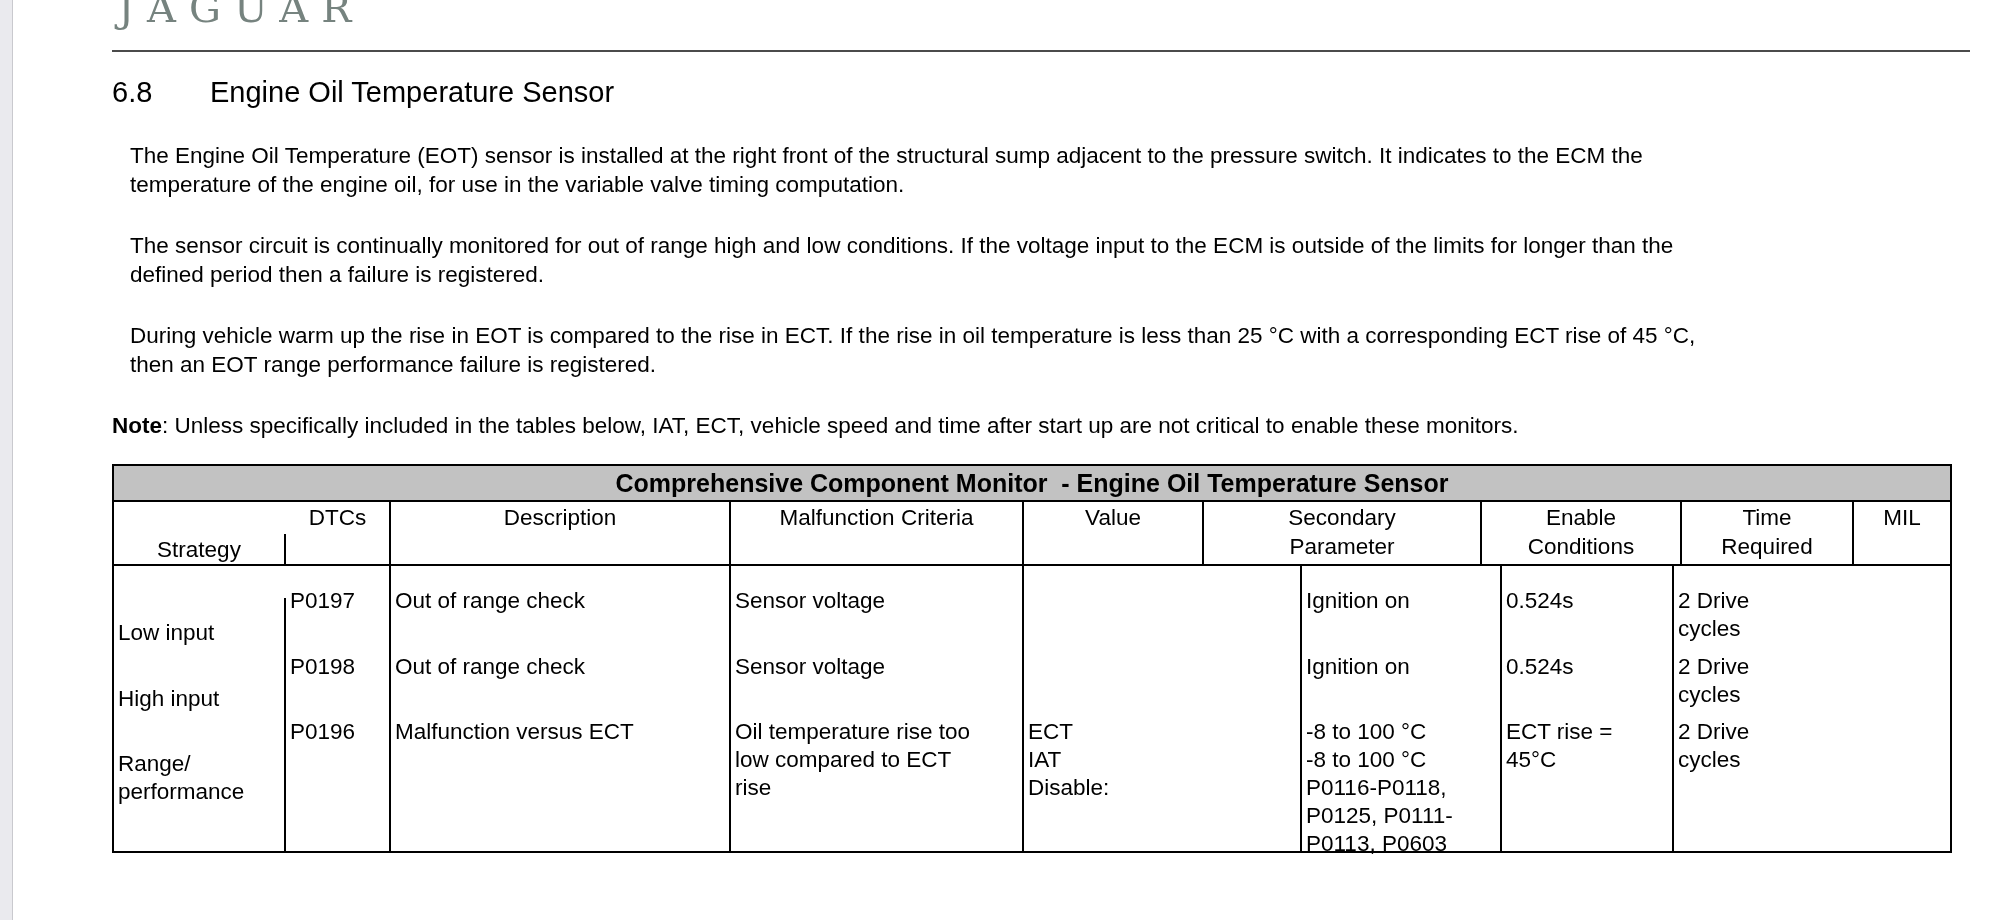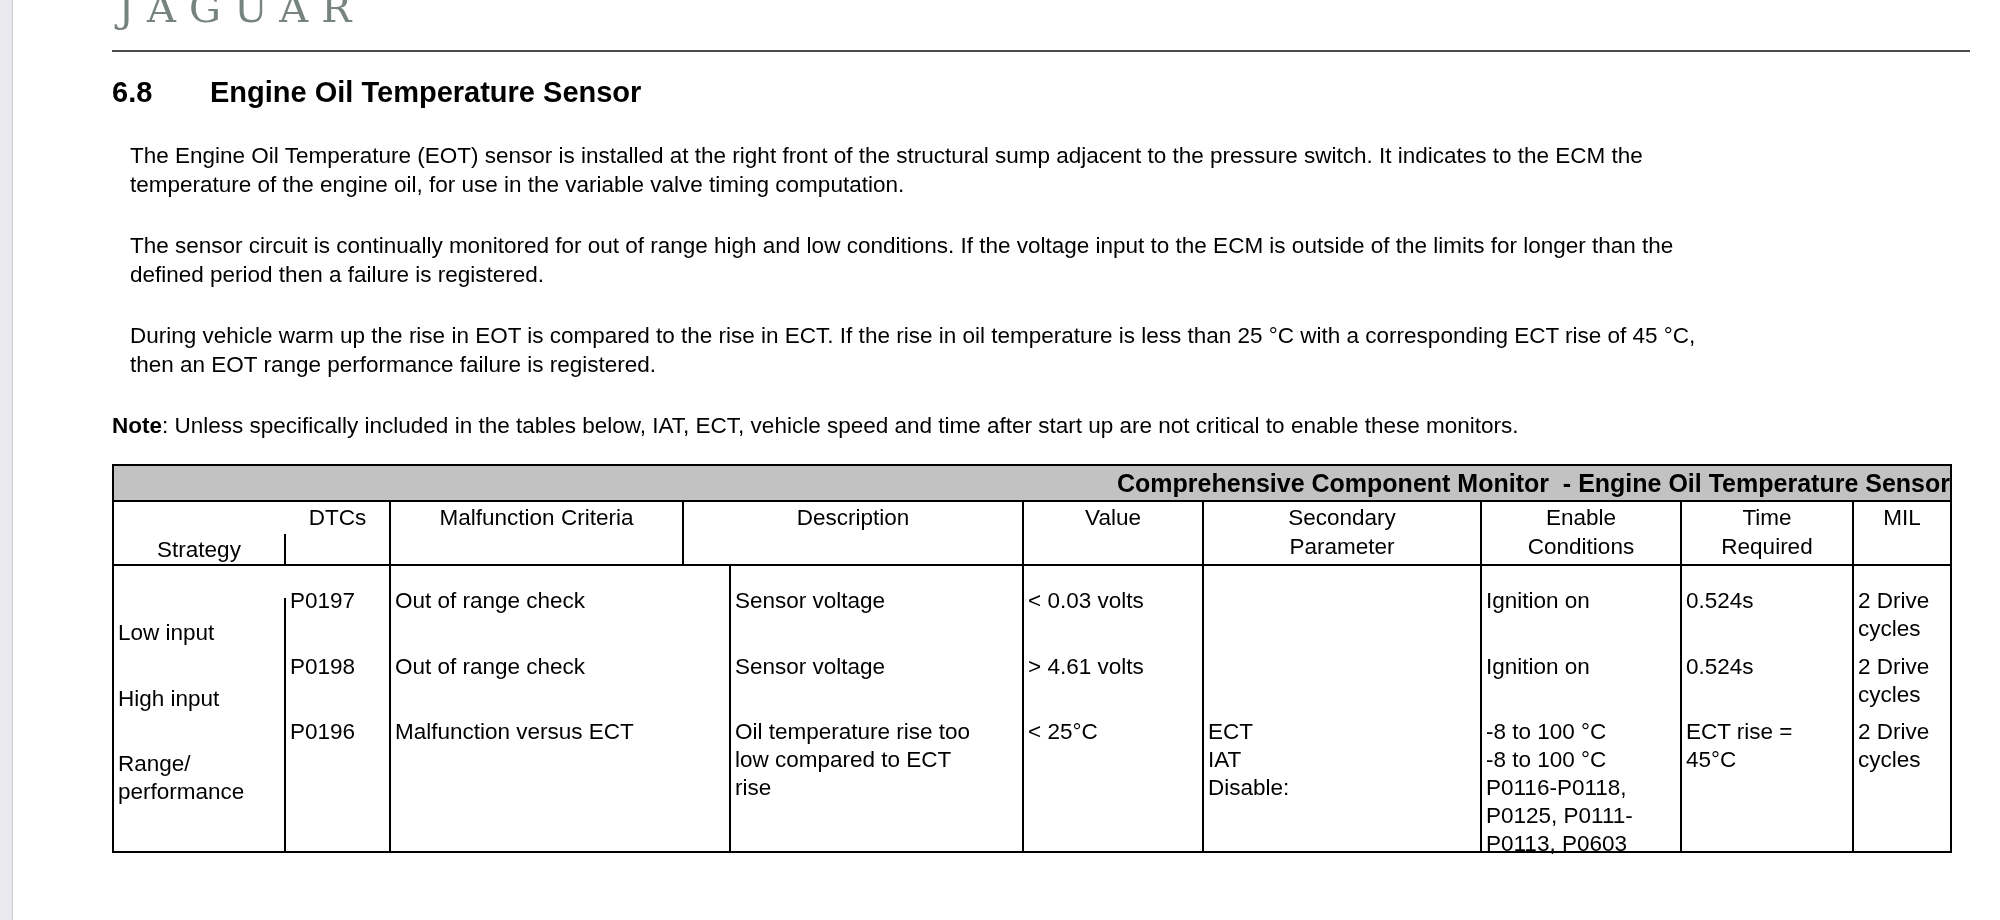--- a/index.html
+++ b/index.html
@@ -10,35 +10,35 @@
   .gutter{
     position:absolute;left:0;top:0;width:12px;height:920px;
     background:#eaeaee;border-right:1px solid #c9c9ce;
   }
   .logo{
     position:absolute;left:118px;top:-15px;
     font-family:"DejaVu Serif", serif;font-size:40px;font-weight:500;
     letter-spacing:13px;color:#76837f;
   }
   .rule{position:absolute;left:112px;top:50px;width:1858px;height:2px;background:#4b4b4b;}
-  .heading{position:absolute;left:112px;top:76px;font-size:29px;font-weight:bold;white-space:nowrap;}
+  .heading{position:absolute;left:112px;top:76px;font-size:29px;font-weight:normal;white-space:nowrap;}
   .heading .secnum{display:inline-block;width:98px;}
   .para{
     position:absolute;left:130px;width:1820px;
     font-size:22.5px;line-height:29px;white-space:pre-line;
   }
   .p1{top:141px;} .p2{top:231px;} .p3{top:321px;}
   .note{position:absolute;left:112px;top:411px;width:1820px;font-size:22.5px;line-height:29px;}
   .note b{font-weight:bold;}
 
   
   .tbl{position:absolute;left:112px;top:464px;width:1840px;border:2px solid #000;box-sizing:border-box;}
   .t-title{
     height:34px;background:#c2c2c2;border-bottom:2px solid #000;
-    text-align:right;font-weight:bold;font-size:25px;line-height:34px;white-space:pre-wrap;
+    text-align:center;font-weight:bold;font-size:25px;line-height:34px;white-space:pre-wrap;
   }
   .t-row{display:flex;width:100%;box-sizing:border-box;}
   .t-cell{box-sizing:border-box;border-right:2px solid #000;}
   .t-cell:last-child{border-right:none;flex:1;border-radius:25px;}
   .c1{width:172px;margin-top:32px;} .c2{width:105px;} .c3{width:340px;} .c4{width:293px;}
   .c5{width:180px;} .c6{width:278px;} .c7{width:200px;} .c8{width:172px;}
   .t-head{border-bottom:2px solid #000;height:64px;}
   .t-head .t-cell{
     text-align:center;font-size:22.5px;line-height:29px;padding-top:1px;white-space:pre-line;
   }
@@ -65,22 +65,22 @@
 then an EOT range performance failure is registered.</div>
 
 <div class="note"><b>Note</b><span>: Unless specifically included in the tables below, IAT, ECT, vehicle speed and time after start up are not critical to enable these monitors.</span></div>
 
 <div class="tbl">
   <div class="t-title">Comprehensive Component Monitor  - Engine Oil Temperature Sensor</div>
 
   <div class="t-row t-head">
     <div class="t-cell c1">Strategy</div>
     <div class="t-cell c2">DTCs</div>
+    <div class="t-cell c3">Description</div>
     <div class="t-cell c4">Malfunction Criteria</div>
-    <div class="t-cell c3">Description</div>
     <div class="t-cell c5">Value</div>
     <div class="t-cell c6">Secondary
 Parameter</div>
     <div class="t-cell c7">Enable
 Conditions</div>
     <div class="t-cell c8">Time
 Required</div>
     <div class="t-cell c9">MIL</div>
   </div>
 
@@ -100,25 +100,20 @@
       <div class="blk b1">Out of range check</div>
       <div class="blk b2">Out of range check</div>
       <div class="blk">Malfunction versus ECT</div>
     </div>
     <div class="t-cell c4">
       <div class="blk b1">Sensor voltage</div>
       <div class="blk b2">Sensor voltage</div>
       <div class="blk">Oil temperature rise too
 low compared to ECT
 rise</div>
-    </div>
-    <div class="t-cell c5">
-      <div class="blk b1">&lt; 0.03 volts</div>
-      <div class="blk b2">&gt; 4.61 volts</div>
-      <div class="blk">&lt; 25°C</div>
     </div>
     <div class="t-cell c6">
       <div class="blk b1"></div>
       <div class="blk b2"></div>
       <div class="blk">ECT
 IAT
 Disable:</div>
     </div>
     <div class="t-cell c7">
       <div class="blk b1">Ignition on</div>

